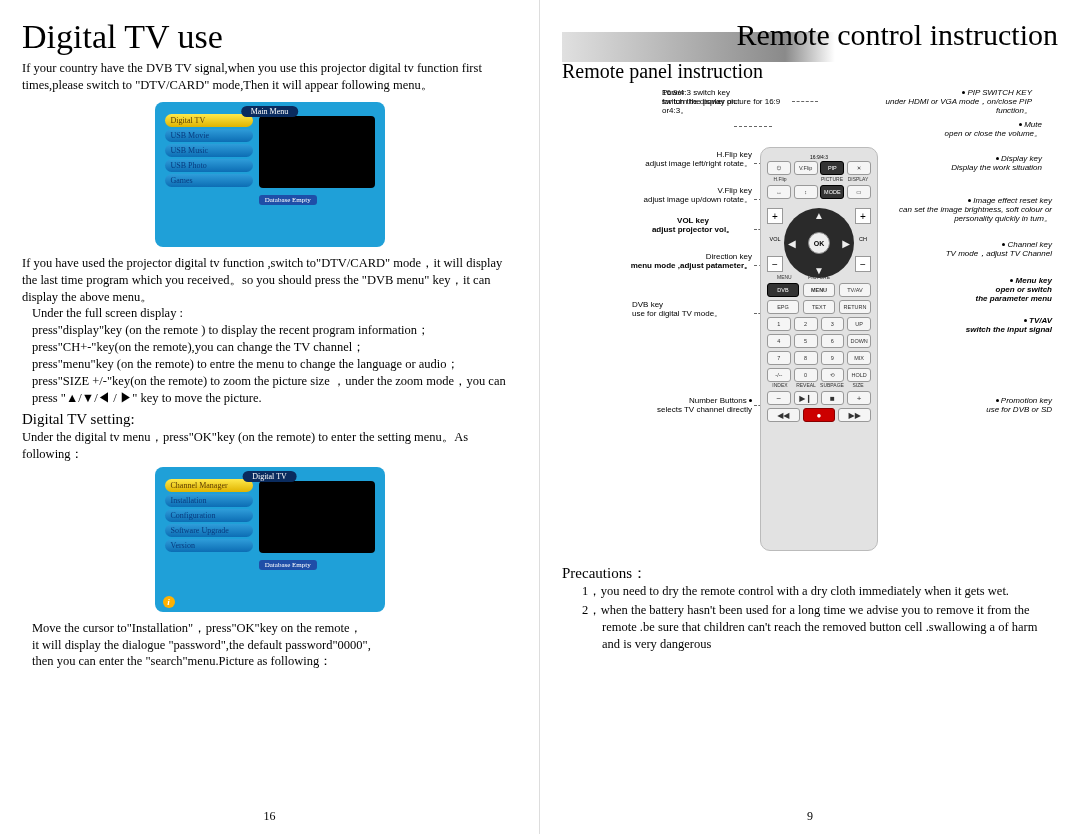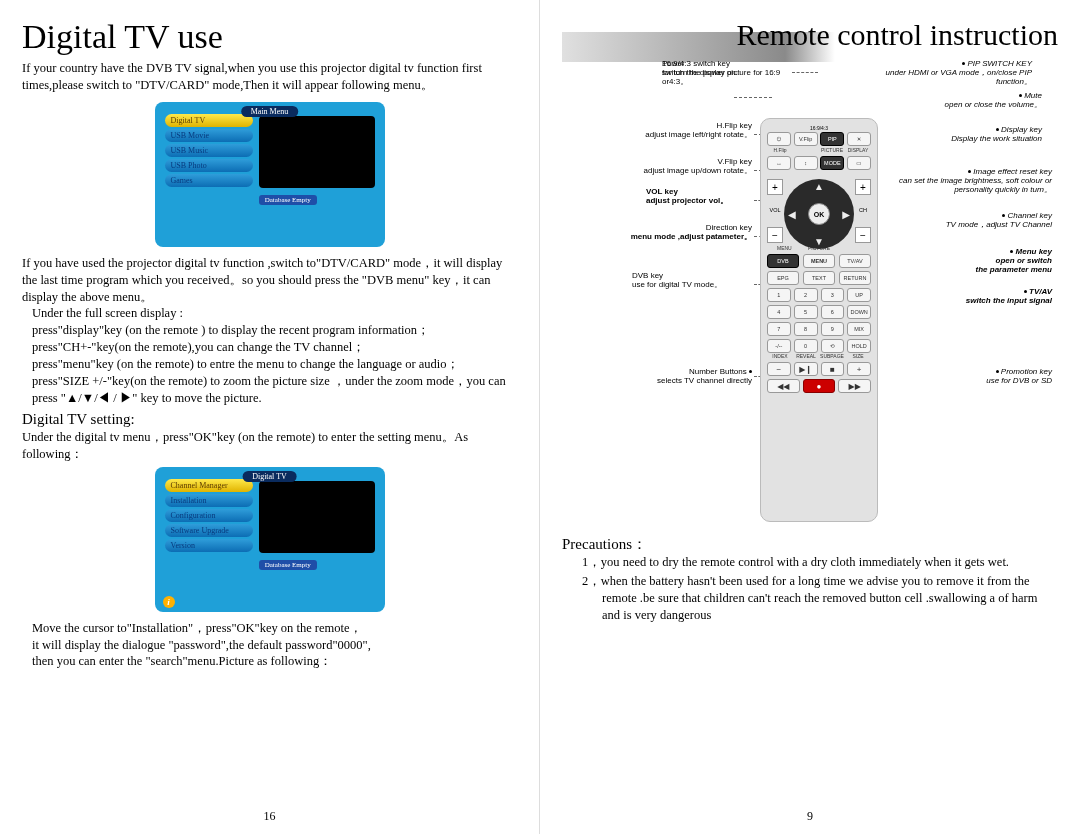--- a/index.html
+++ b/index.html
@@ -119,34 +119,35 @@
   </div>
 
   <div class="page-num">16</div>
 </div>
 
 <div class="page">
   <div class="right-title-bar">
     <div class="title-gradient"></div>
     <h1>Remote control instruction</h1>
   </div>
+  <h2>Remote panel instruction</h2>
 
   <div class="remote-wrap">
 
     <div class="label-layer">
 
       <div class="lbl" style="top:0;left:100px;width:130px;text-align:left;"><span>16:9/4:3 switch key</span><br><span>switch the display picture for 16:9 or4:3。</span></div>
       <div class="dashed" style="top:12px;left:230px;width:26px;"></div>
       <div class="lbl" style="top:30;left:100px;width:90px;text-align:left;"><span>Power</span><br><span>for turn the power on.</span></div>
       <div class="dashed" style="top:37px;left:172px;width:38px;"></div>
       <div class="lbl" style="top:62px;left:40px;width:150px;text-align:right;"><span>H.Flip key</span><br><span>adjust image left/right rotate。</span></div>
       <div class="dashed" style="top:74px;left:192px;width:18px;"></div>
       <div class="lbl" style="top:98px;left:40px;width:150px;text-align:right;"><span>V.Flip key</span><br><span>adjust image up/down rotate。</span></div>
       <div class="dashed" style="top:110px;left:192px;width:18px;"></div>
-      <div class="lbl" style="top:128px;left:84px;width:110px;text-align:left;"><b>VOL key</b><br><b>adjust projector vol。</b></div>
+      <div class="lbl" style="top:128px;left:76px;width:110px;text-align:center;"><b>VOL key</b><br><b>adjust projector vol。</b></div>
       <div class="dashed" style="top:140px;left:192px;width:16px;"></div>
       <div class="lbl" style="top:164px;left:60px;width:130px;text-align:right;"><span>Direction key</span><br><b>menu mode ,adjust patameter。</b></div>
       <div class="dashed" style="top:176px;left:192px;width:24px;"></div>
       <div class="lbl" style="top:212px;left:70px;width:120px;text-align:left;"><span>DVB key</span><br><span>use for digital TV mode。</span></div>
       <div class="dashed" style="top:224px;left:192px;width:16px;"></div>
       <div class="lbl" style="top:308px;left:40px;width:150px;text-align:right;"><span>Number Buttons</span> <span class="dot"></span><br><span>selects TV channel directly</span></div>
       <div class="dashed" style="top:316px;left:192px;width:16px;"></div>
 
       <div class="lbl right" style="top:0;left:300px;width:170px;"><span class="dot"></span> <span>PIP SWITCH KEY</span><br><span>under HDMI or VGA mode，on/close PIP function。</span></div>
       <div class="lbl right" style="top:32px;left:320px;width:160px;"><span class="dot"></span> <span>Mute</span><br><span>open or close the volume。</span></div>

